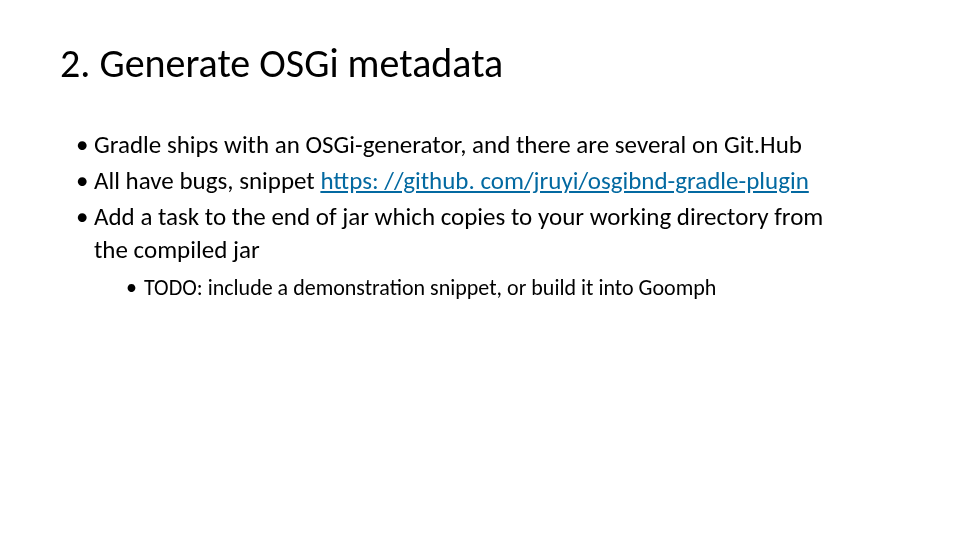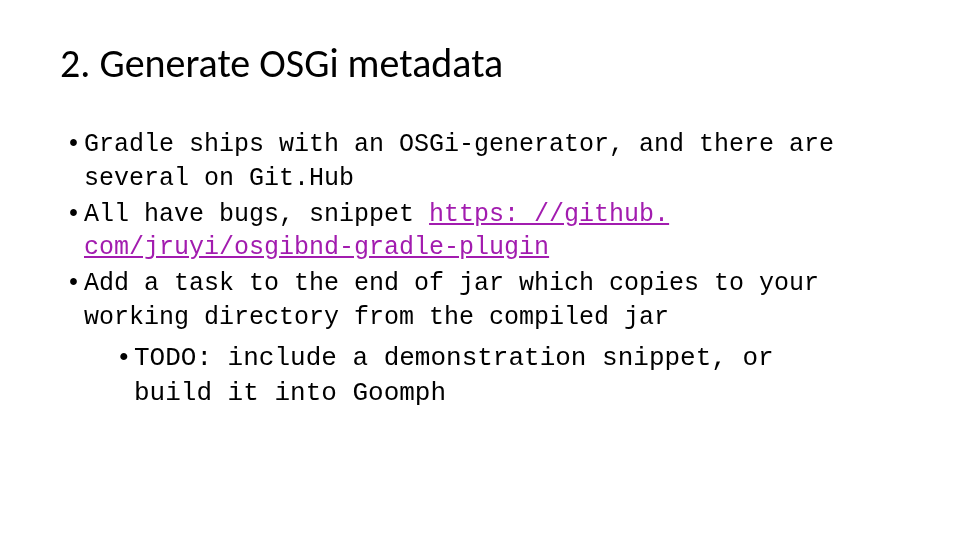--- a/index.html
+++ b/index.html
@@ -20,58 +20,57 @@
   }
   .title {
     font-size: 40px;
     font-weight: 400;
     color: #000;
     margin: 0 0 40px 0;
     line-height: 1.2;
   }
   ul.top {
     list-style: none;
-    margin: 6px;
+    margin: 16px;
     padding: 0;
     font-size: 25px;
     line-height: 1.35;
-    font-family: Liberation Mono, monospace;
   }
   ul.top > li {
     position: relative;
     padding-left: 18px;
     margin: 0 0 2px 0;
   }
   ul.top > li::before {
     content: "•";
     position: absolute;
     left: 0;
     top: 0;
     color: #000;
   }
   ul.sub {
     list-style: none;
     margin: 6px 0 0 0;
     padding: 0 0 0 32px;
-    font-size: 26px;
+    font-size: 22px;
     line-height: 1.35;
   }
   ul.sub > li {
     position: relative;
     padding-left: 18px;
   }
   ul.sub > li::before {
     content: "•";
     position: absolute;
     left: 0;
     top: 0;
     color: #000;
   }
   a.link {
-    color: #a21caf;
+    color: #0369a1;
     text-decoration: underline;
   }
 </style>
 </head>
 <body>
 
 <div class="slide">
   <h1 class="title">2. Generate OSGi metadata</h1>
 
   <ul class="top">

